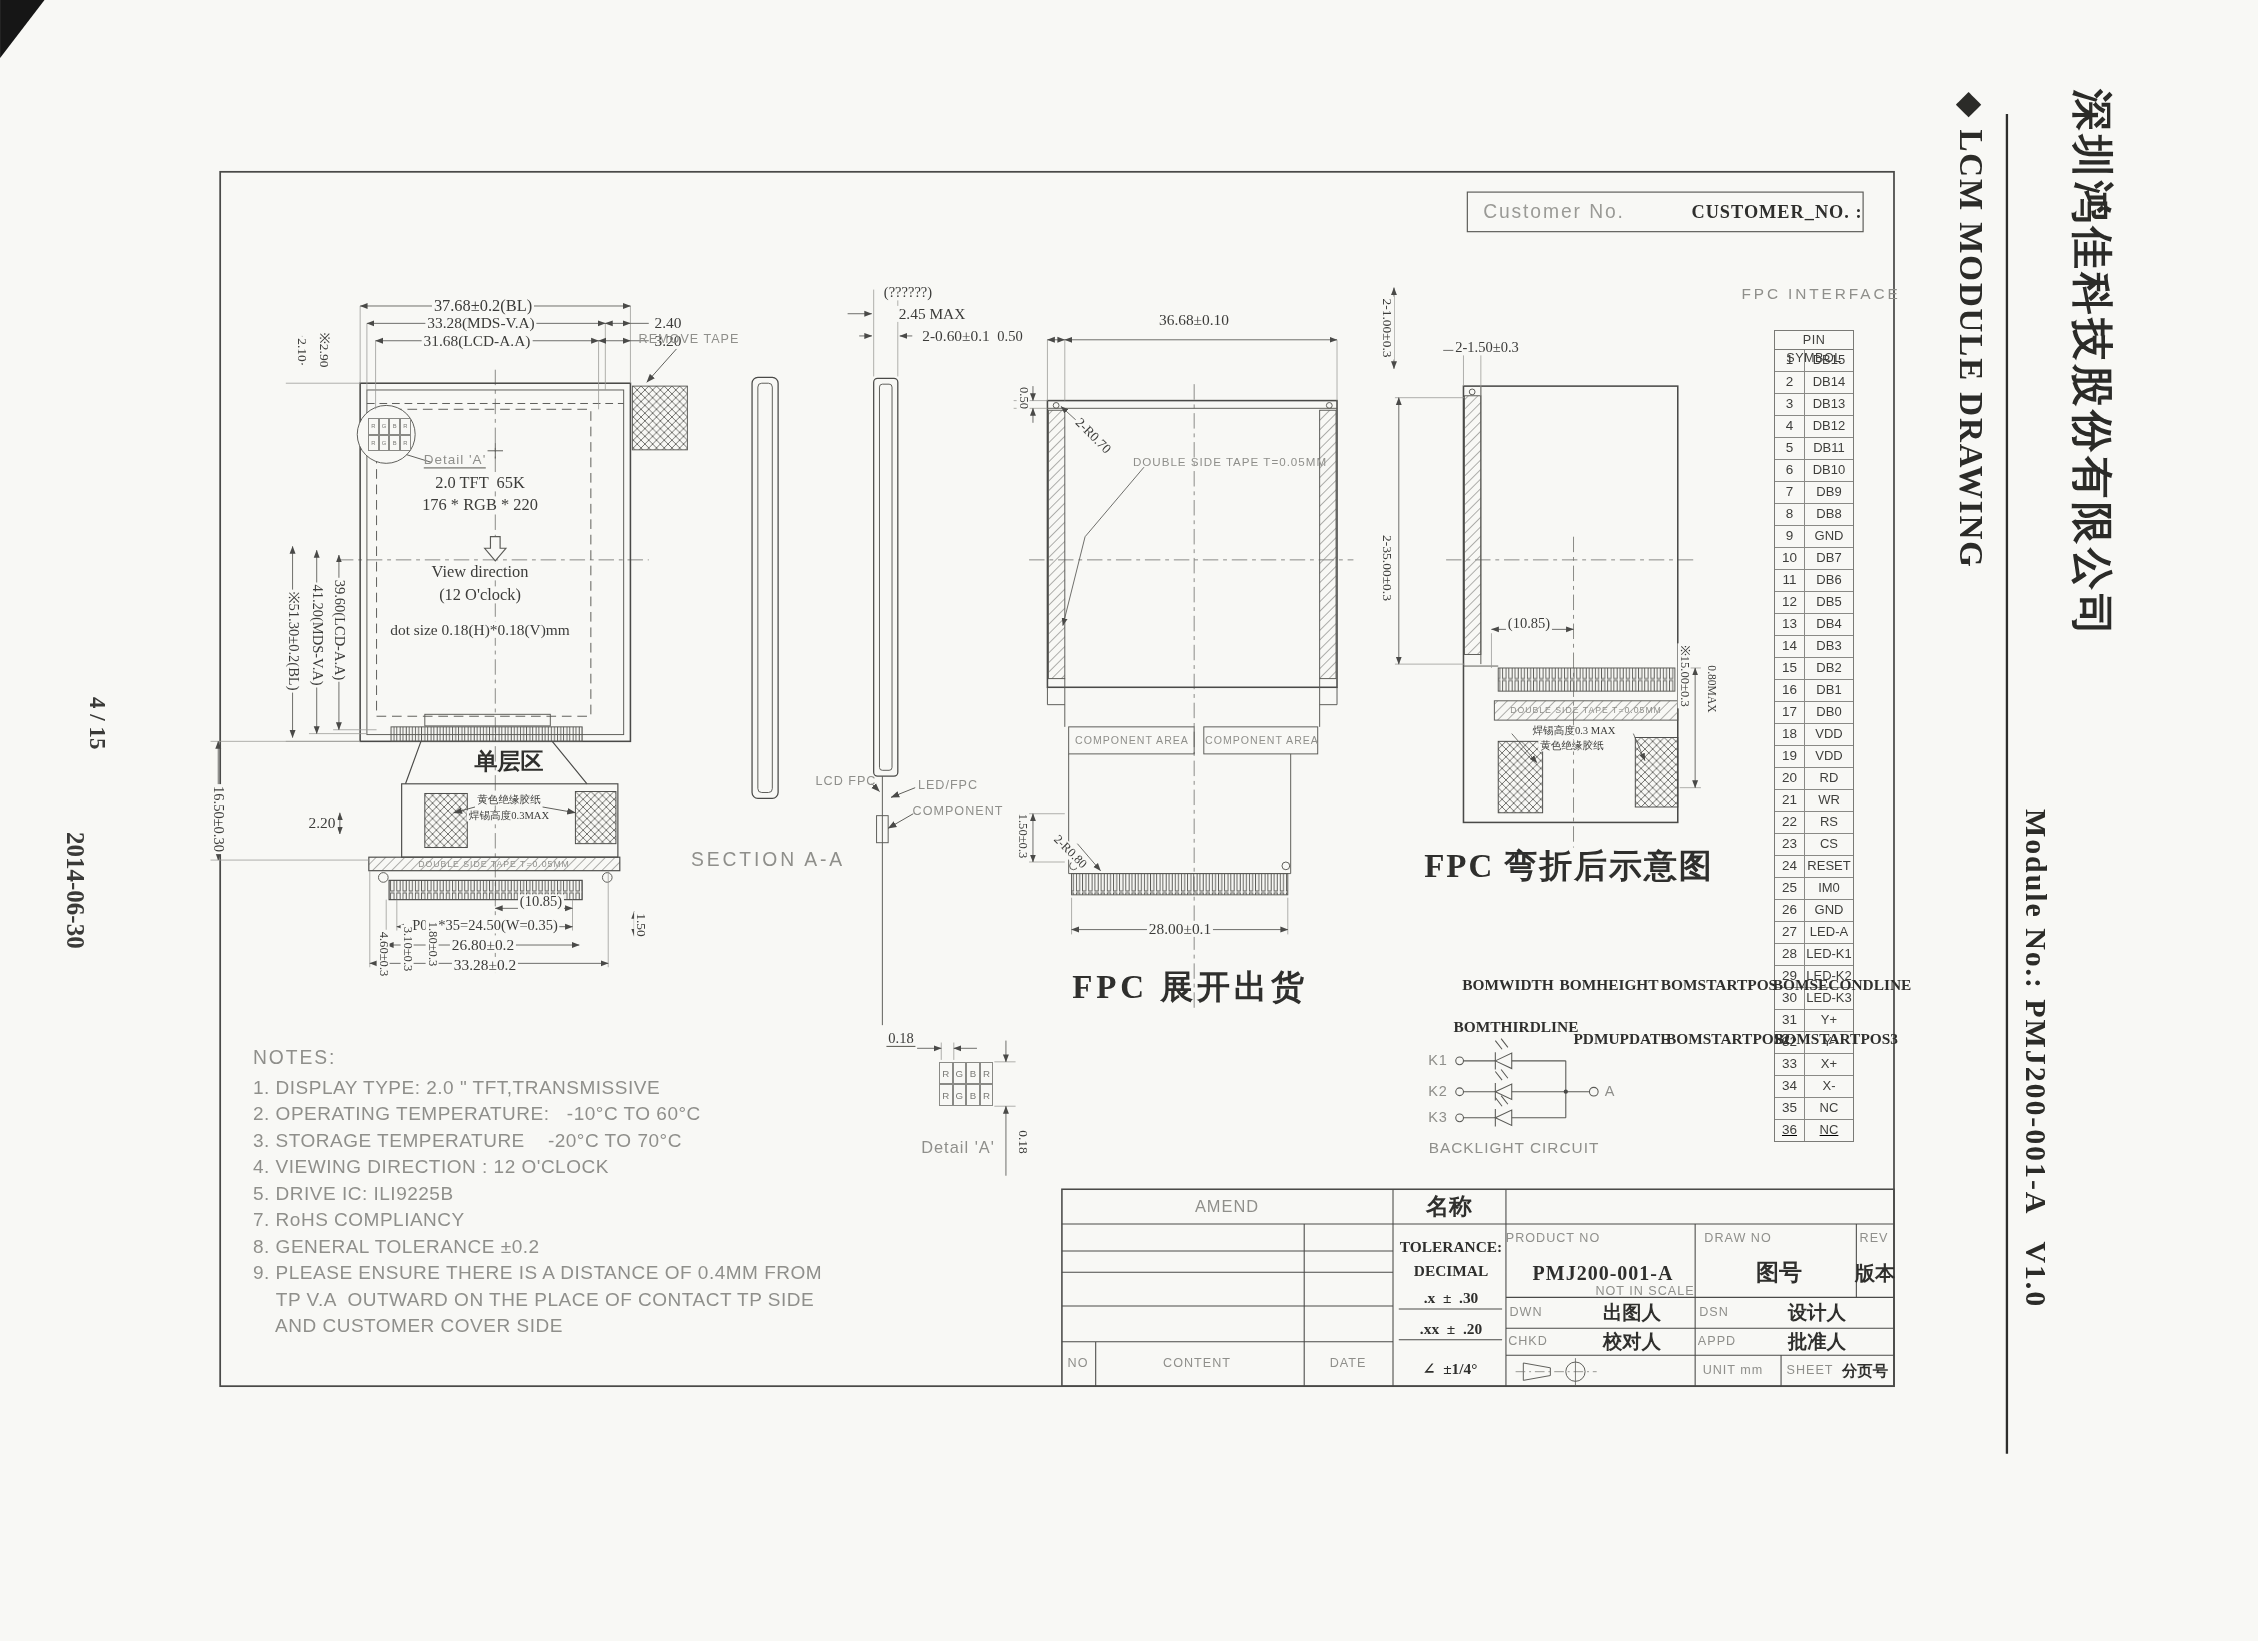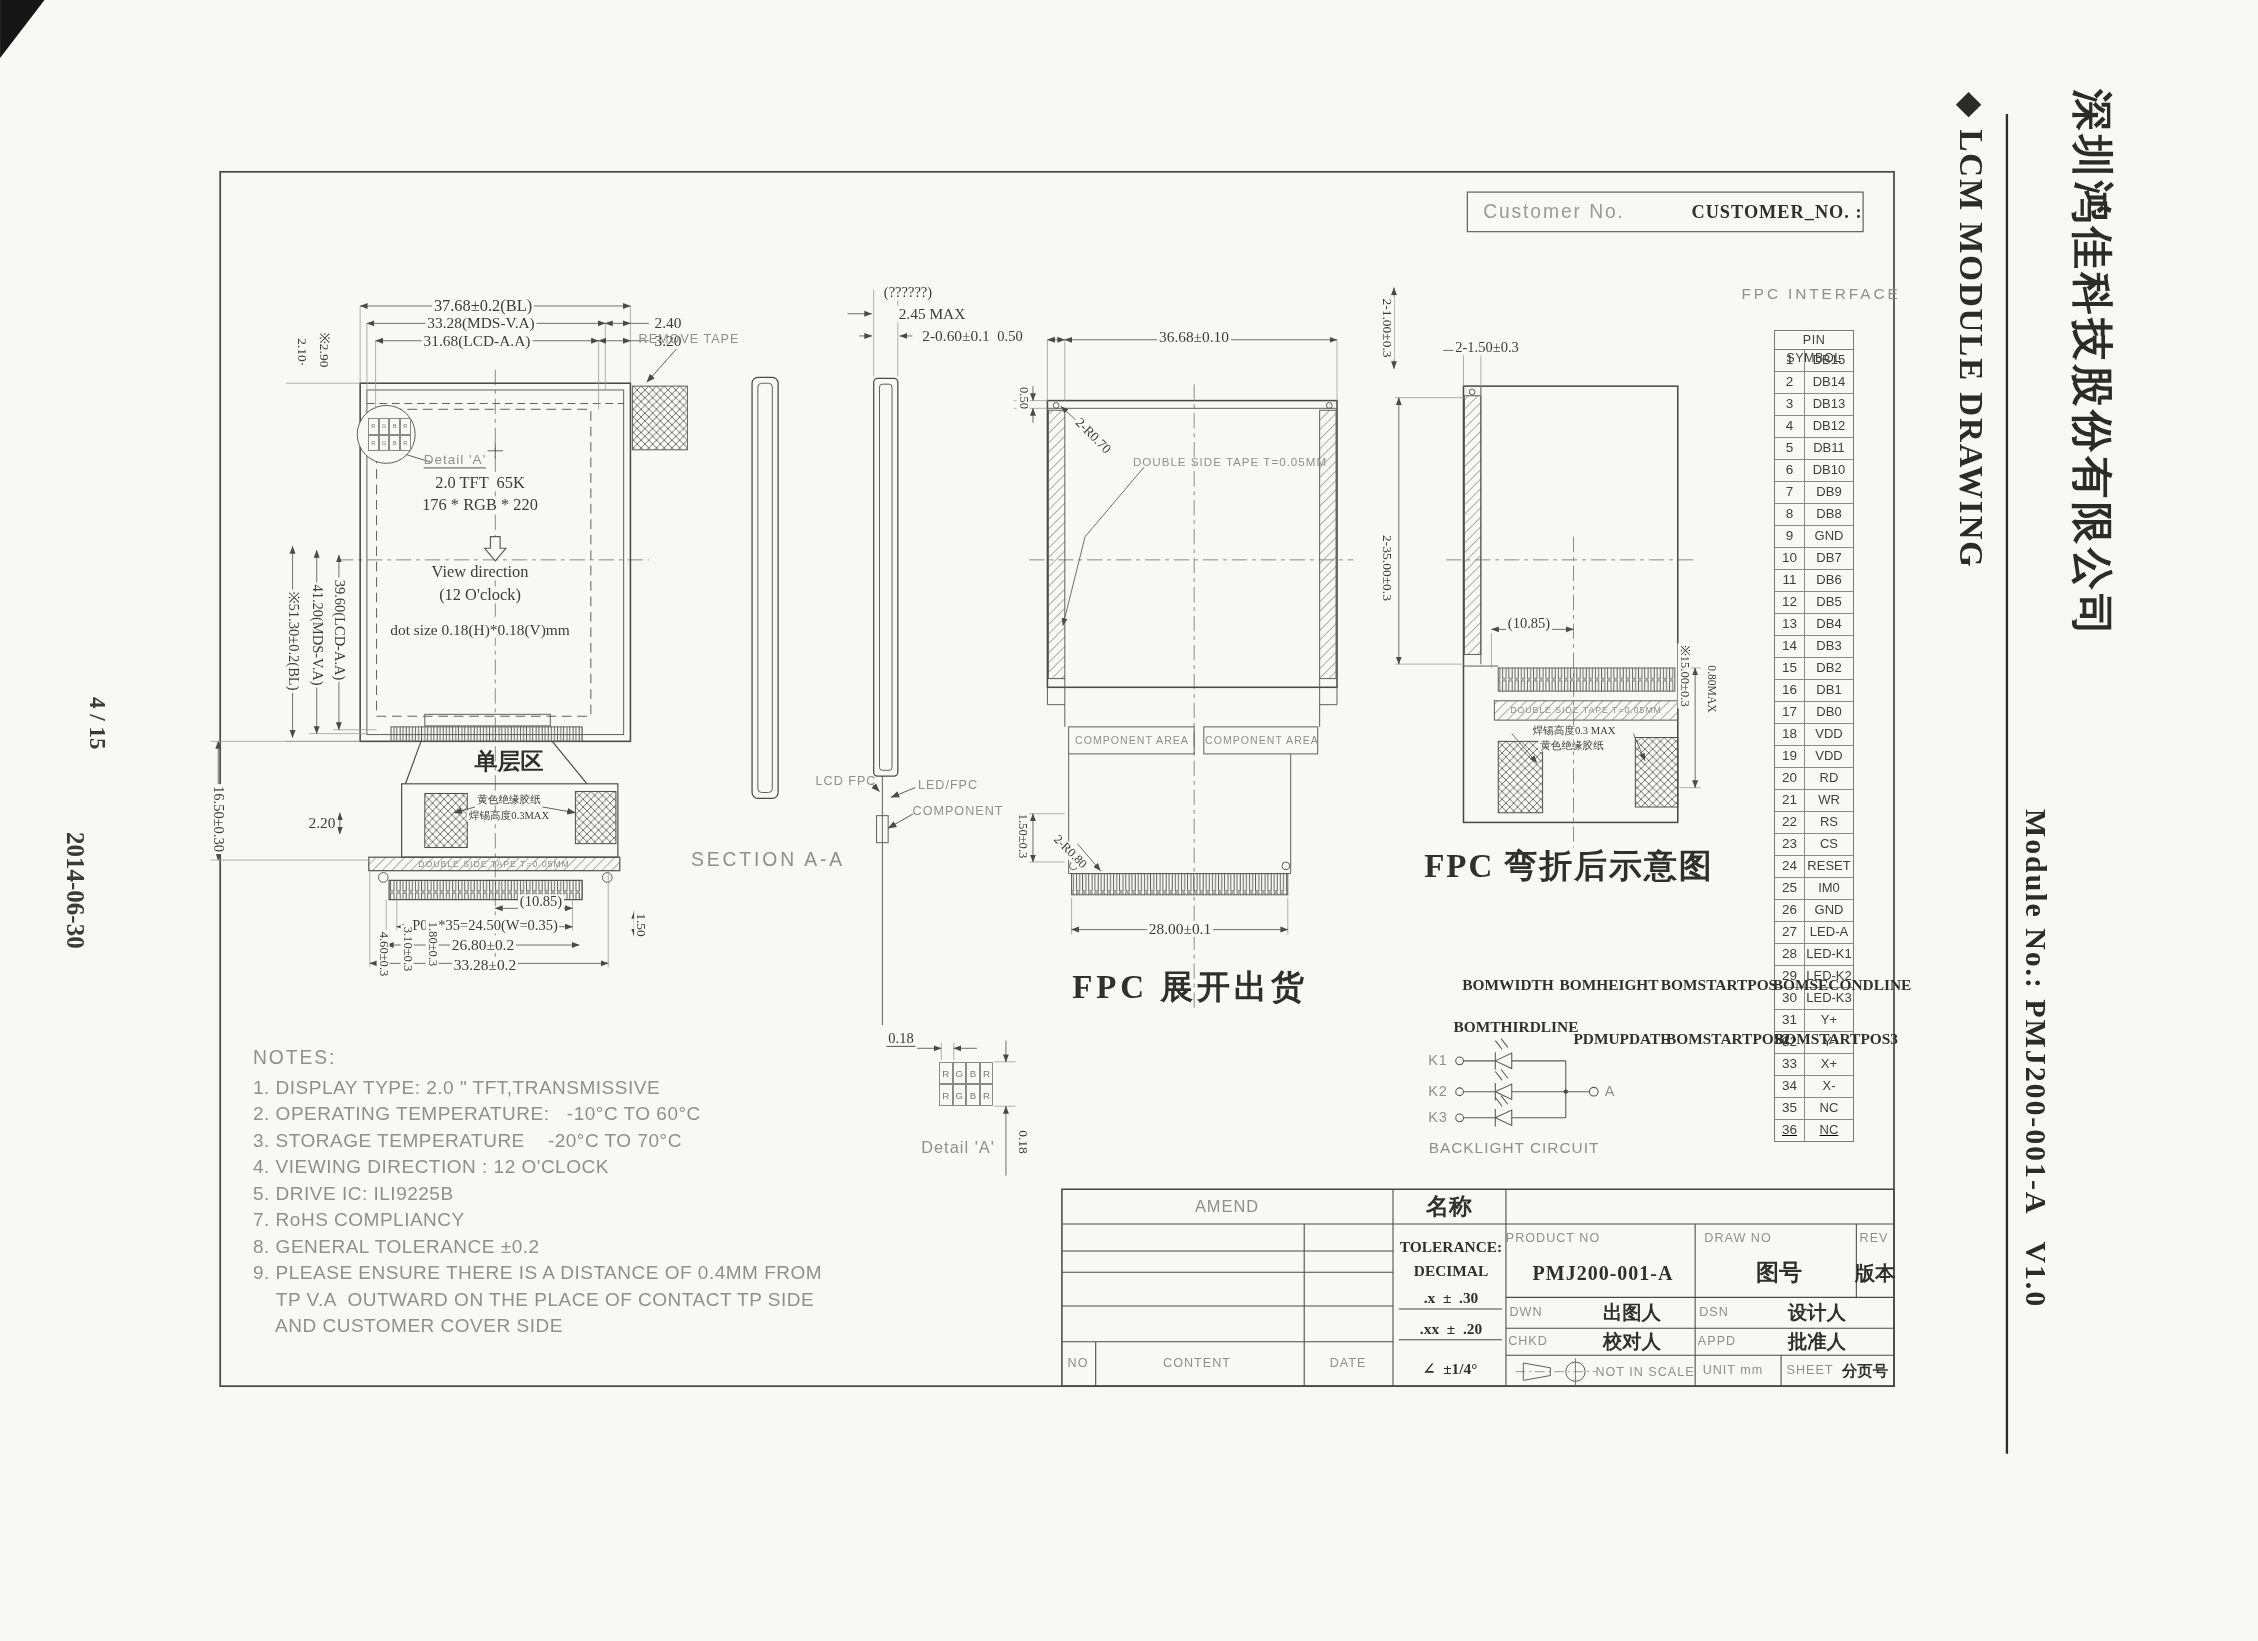--- a/index.html
+++ b/index.html
@@ -508,21 +508,21 @@
 <div class="anno f-c" style="left:1874px;top:1239px;font-size:12.6px">REV</div>
 <div class="anno f-s" style="left:1875px;top:1273px;font-size:20px">版本</div>
 <div class="anno f-c" style="left:1526px;top:1313px;font-size:12.6px">DWN</div>
 <div class="anno f-s" style="left:1632px;top:1313px;font-size:19.3px">出图人</div>
 <div class="anno f-c" style="left:1714px;top:1313px;font-size:12.6px">DSN</div>
 <div class="anno f-s" style="left:1817px;top:1313px;font-size:19.3px">设计人</div>
 <div class="anno f-c" style="left:1528px;top:1342px;font-size:12.6px">CHKD</div>
 <div class="anno f-s" style="left:1632px;top:1342px;font-size:19.3px">校对人</div>
 <div class="anno f-c" style="left:1717px;top:1342px;font-size:12.6px">APPD</div>
 <div class="anno f-s" style="left:1817px;top:1342px;font-size:19.3px">批准人</div>
-<div class="anno f-c" style="left:1645px;top:1373px;font-size:12.6px">NOT IN SCALE</div>
+<div class="anno f-c" style="left:1645px;top:1292px;font-size:12.6px">NOT IN SCALE</div>
 <div class="anno f-c" style="left:1733px;top:1371px;font-size:12.6px">UNIT mm</div>
 <div class="anno f-c" style="left:1810px;top:1371px;font-size:12.6px">SHEET</div>
 <div class="anno f-s" style="left:1865px;top:1371px;font-size:15.4px">分页号</div>
 <div class="anno f-c" style="left:1078px;top:1364px;font-size:12.6px">NO</div>
 <div class="anno f-c" style="left:1197px;top:1364px;font-size:12.6px">CONTENT</div>
 <div class="anno f-c" style="left:1348px;top:1364px;font-size:12.6px">DATE</div>
 
 <div id="anno-layer">
       <div class="anno f-d" style="left: 483px; top: 306px; font-size: 16.4px; transform: translate(-50%, -50%);">37.68±0.2(BL)</div>
       <div class="anno f-d" style="left: 481px; top: 323px; font-size: 15.4px; transform: translate(-50%, -50%);">33.28(MDS-V.A)</div>
@@ -548,21 +548,21 @@
       <div class="anno f-d" style="left: 509px; top: 800px; font-size: 10.6px; transform: translate(-50%, -50%);">黄色绝缘胶纸</div>
       <div class="anno f-d" style="left: 509px; top: 816px; font-size: 10.6px; transform: translate(-50%, -50%);">焊锡高度0.3MAX</div>
       <div class="anno f-c" style="left: 494px; top: 865px; font-size: 8.7px; transform: translate(-50%, -50%);">DOUBLE SIDE TAPE T=0.05MM</div>
       <div class="anno f-d" style="left: 908px; top: 293px; font-size: 14.5px; transform: translate(-50%, -50%);">(??????)</div>
       <div class="anno f-d" style="left: 932px; top: 314px; font-size: 15.4px; transform: translate(-50%, -50%);">2.45 MAX</div>
       <div class="anno f-d" style="left: 956px; top: 336px; font-size: 15.4px; transform: translate(-50%, -50%);">2-0.60±0.1</div>
       <div class="anno f-c" style="left: 846px; top: 782px; font-size: 12.6px; transform: translate(-50%, -50%);">LCD FPC</div>
       <div class="anno f-c" style="left: 948px; top: 786px; font-size: 12.6px; transform: translate(-50%, -50%);">LED/FPC</div>
       <div class="anno f-c" style="left: 958px; top: 812px; font-size: 12.6px; transform: translate(-50%, -50%);">COMPONENT</div>
       <div class="anno f-d" style="left: 1010px; top: 337px; font-size: 14.5px; transform: translate(-50%, -50%);">0.50</div>
-      <div class="anno f-d" style="left: 1194px; top: 337px; font-size: 15.4px; transform: translate(-50%, -50%); text-align: right;">36.68±0.10</div>
+      <div class="anno f-d" style="left: 1194px; top: 320px; font-size: 15.4px; transform: translate(-50%, -50%); text-align: right;">36.68±0.10</div>
       <div class="anno f-d" style="left: 1023px; top: 398px; font-size: 12.6px; transform: translate(-50%, -50%) rotate(90deg);">0.50</div>
       <div class="anno f-d" style="left: 1093px; top: 436px; font-size: 13.5px; transform: translate(-50%, -50%) rotate(45deg);">2-R0.70</div>
       <div class="anno f-c" style="left: 1230px; top: 462px; font-size: 11.6px; transform: translate(-50%, -50%);">DOUBLE SIDE TAPE T=0.05MM</div>
       <div class="anno f-d" style="left: 1387px; top: 328px; font-size: 13.5px; transform: translate(-50%, -50%) rotate(90deg);">2-1.00±0.3</div>
       <div class="anno f-d" style="left: 1022px; top: 836px; font-size: 12.6px; transform: translate(-50%, -50%) rotate(90deg);">1.50±0.3</div>
       <div class="anno f-d" style="left: 1070px; top: 852px; font-size: 12.6px; transform: translate(-50%, -50%) rotate(45deg);">2-R0.80</div>
       <div class="anno f-d" style="left: 1180px; top: 929px; font-size: 15.4px; transform: translate(-50%, -50%);">28.00±0.1</div>
       <div class="anno f-c" style="left: 1132px; top: 741px; font-size: 10.6px; transform: translate(-50%, -50%);">COMPONENT AREA</div>
       <div class="anno f-c" style="left: 1262px; top: 741px; font-size: 10.6px; transform: translate(-50%, -50%);">COMPONENT AREA</div>
       <div class="anno f-d" style="left: 1487px; top: 348px; font-size: 14.5px; transform: translate(-50%, -50%);">2-1.50±0.3</div>

